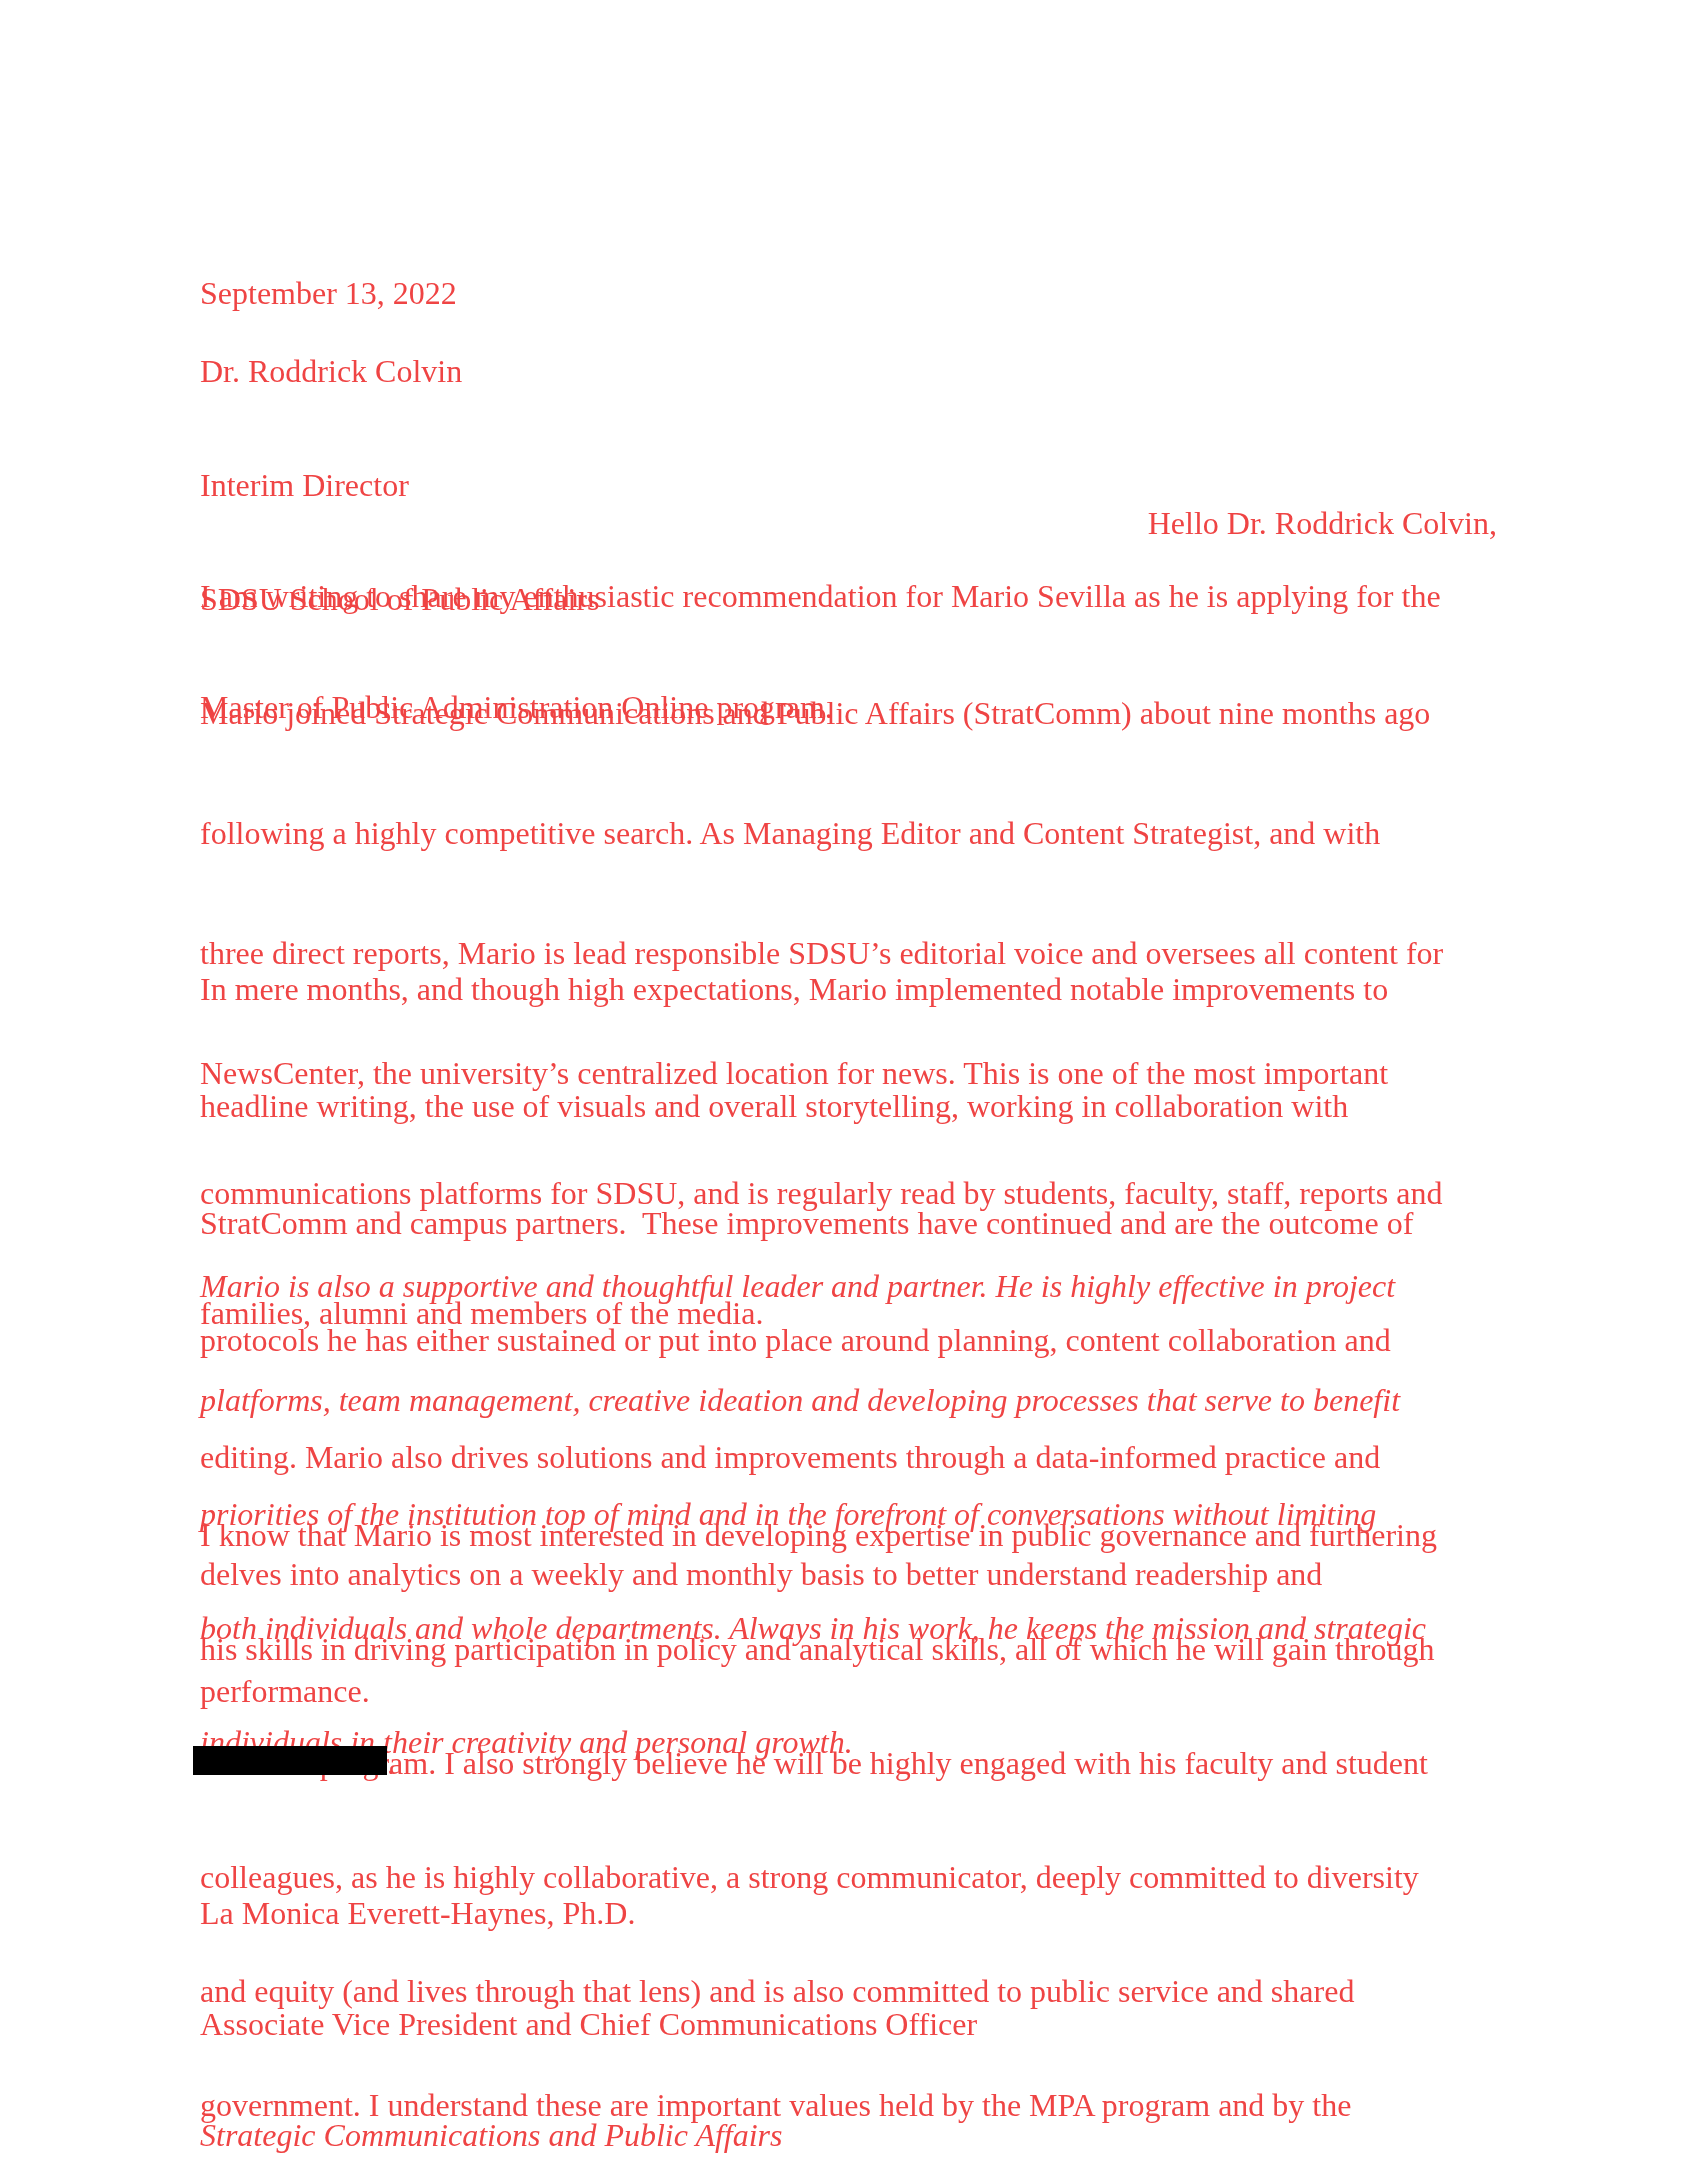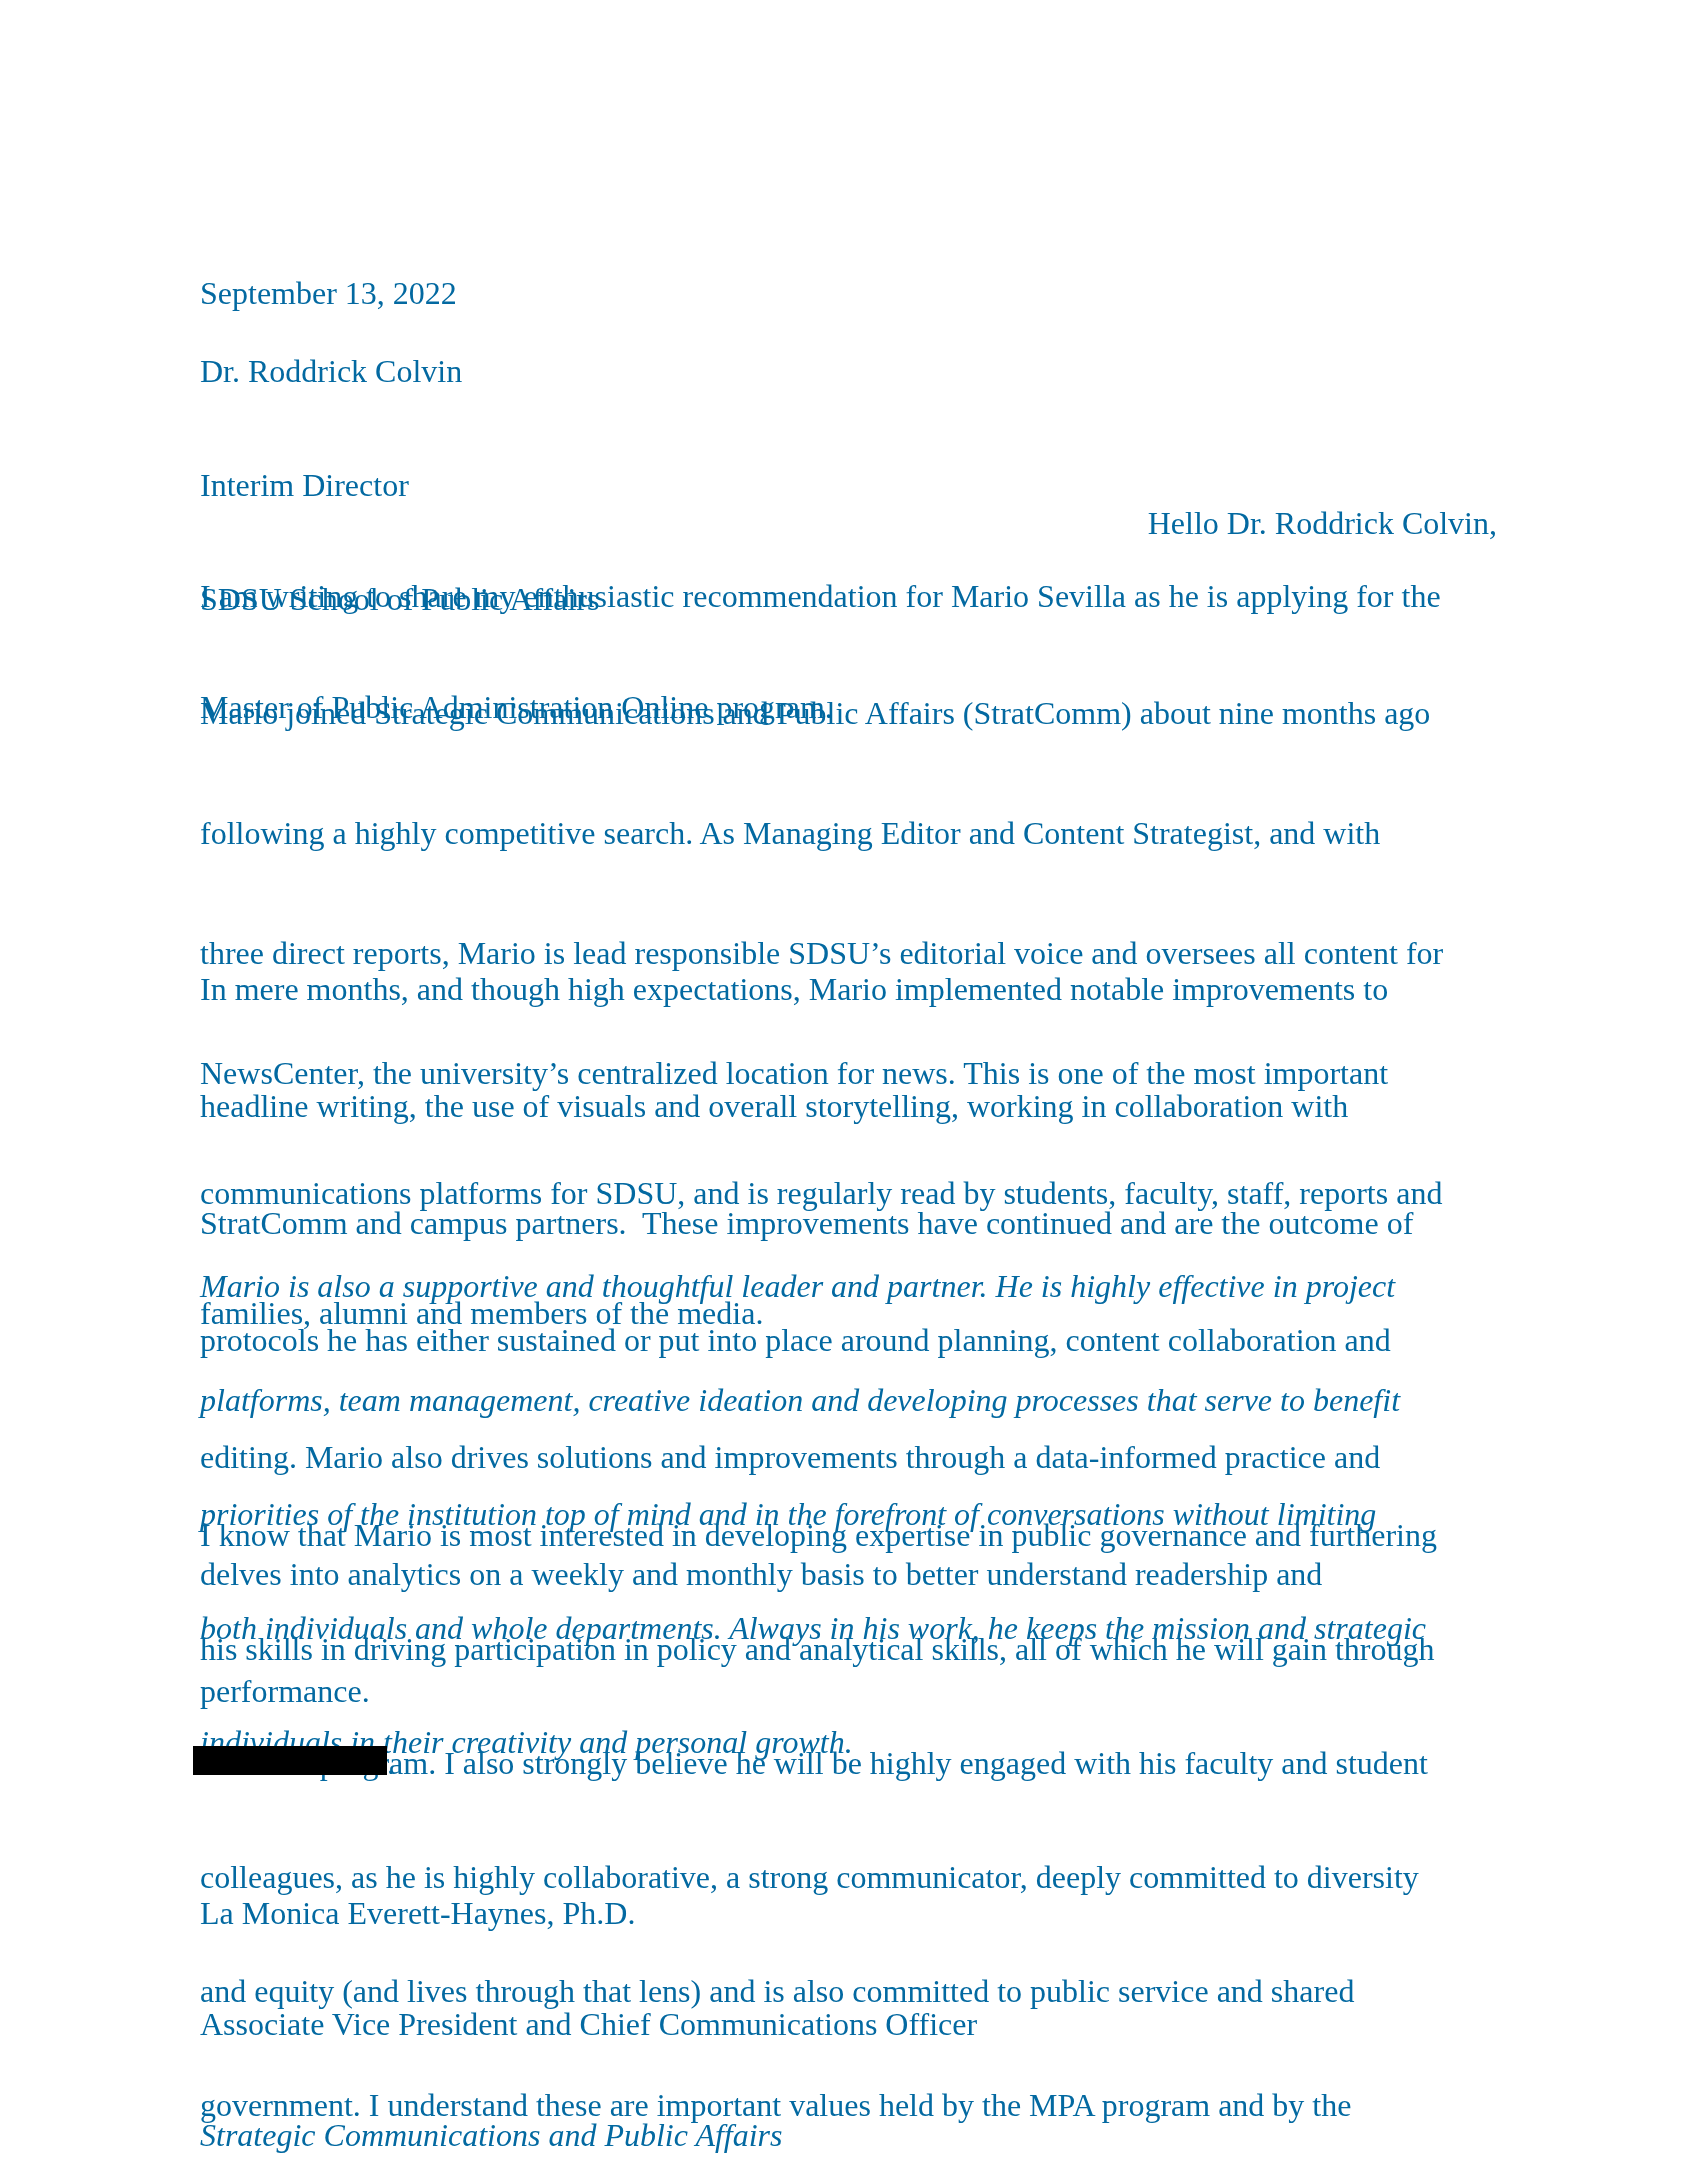--- a/index.html
+++ b/index.html
@@ -1,19 +1,19 @@
 <!DOCTYPE html>
 <html style="font-size:10.6px"><head>
 <meta charset="utf-8">
 <style>
   html, body { margin: 0; padding: 0; background: #ffffff; }
   body { width: 1687px; height: 2183px; position: relative; overflow: hidden; }
   .page {
     position: absolute; left: 0; top: 0; width: 1687px; height: 2183px;
-    background: #ffffff; color: #0369a1;
+    background: #ffffff; color: #ef4444;
     font-family: "Liberation Serif", "DejaVu Serif", serif;
     font-size: 32px;
   }
   .block { position: absolute; left: 200px; width: 1297px; white-space: pre; }
   .line { display: block; }
   .italic { font-style: italic; }
   .redaction {
     display: inline-block; position: absolute; background: #000000;
   }
   .trail { position: absolute; }

